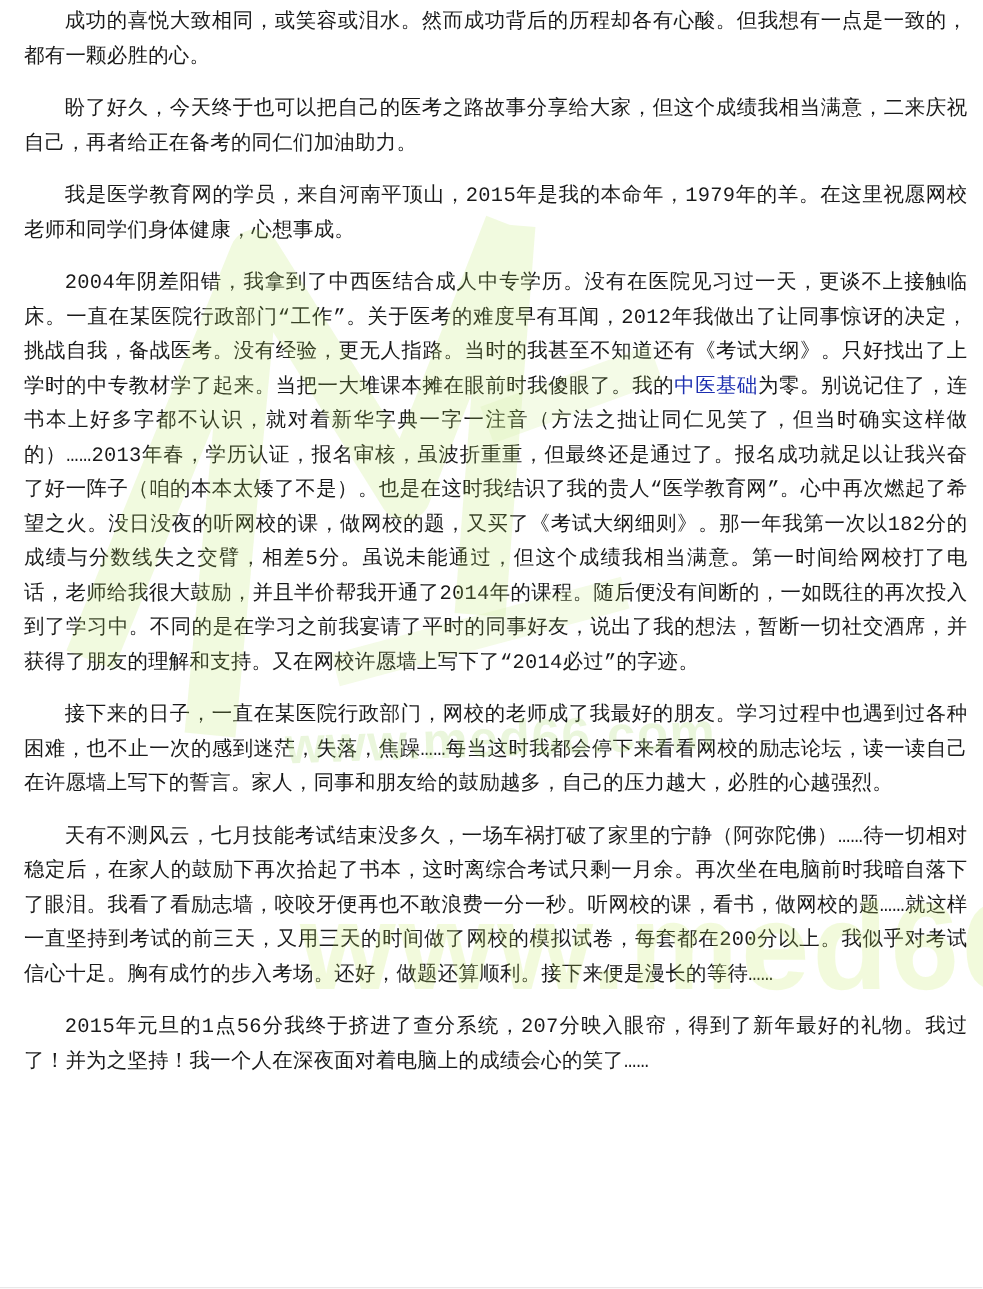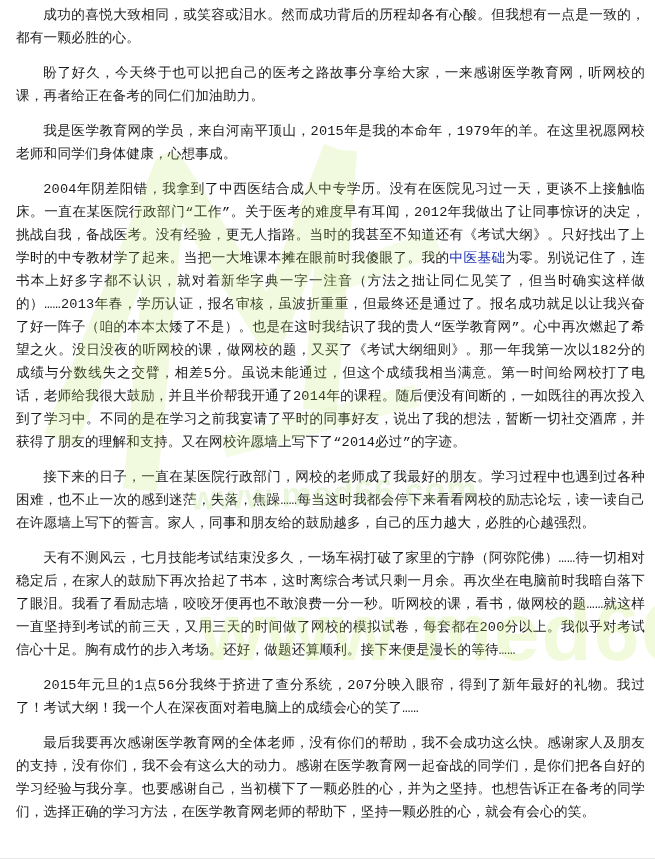--- a/index.html
+++ b/index.html
@@ -38,27 +38,26 @@
       font-family: "Liberation Sans", sans-serif; font-weight: bold;
       font-size: 82px; color: #c4ec5f; letter-spacing: 2px; opacity: 0.5;
     }
     .bottom-line { position:absolute; left:0; right:0; bottom:0; height:1px; background:#e8e8e8; }
   </style>
 </head>
 <body>
 
 <div class="article">
   <p>成功的喜悦大致相同，或笑容或泪水。然而成功背后的历程却各有心酸。但我想有一点是一致的，都有一颗必胜的心。</p>
-  <p>盼了好久，今天终于也可以把自己的医考之路故事分享给大家，一来感谢医学教育网，听网校的课，再者给正在备考的同仁们加油助力。</p>
+  <p>盼了好久，今天终于也可以把自己的医考之路故事分享给大家，但这个成绩我相当满意，二来庆祝自己，再者给正在备考的同仁们加油助力。</p>
   <p>我是医学教育网的学员，来自河南平顶山，2015年是我的本命年，1979年的羊。在这里祝愿网校老师和同学们身体健康，心想事成。</p>
   <p><span>2004年阴差阳错，我拿到了中西医结合成人中专学历。没有在医院见习过一天，更谈不上接触临床。一直在某医院行政部门“工作”。关于医考的难度早有耳闻，2012年我做出了让同事惊讶的决定，挑战自我，备战医考。没有经验，更无人指路。当时的我甚至不知道还有《考试大纲》。只好找出了上学时的中专教材学了起来。当把一大堆课本摊在眼前时我傻眼了。我的</span><a>中医基础</a><span>为零。别说记住了，连书本上好多字都不认识，就对着新华字典一字一注音（方法之拙让同仁见笑了，但当时确实这样做的）……2013年春，学历认证，报名审核，虽波折重重，但最终还是通过了。报名成功就足以让我兴奋了好一阵子（咱的本本太矮了不是）。也是在这时我结识了我的贵人“医学教育网”。心中再次燃起了希望之火。没日没夜的听网校的课，做网校的题，又买了《考试大纲细则》。那一年我第一次以182分的成绩与分数线失之交臂，相差5分。虽说未能通过，但这个成绩我相当满意。第一时间给网校打了电话，老师给我很大鼓励，并且半价帮我开通了2014年的课程。随后便没有间断的，一如既往的再次投入到了学习中。不同的是在学习之前我宴请了平时的同事好友，说出了我的想法，暂断一切社交酒席，并获得了朋友的理解和支持。又在网校许愿墙上写下了“2014必过”的字迹。</span></p>
   <p>接下来的日子，一直在某医院行政部门，网校的老师成了我最好的朋友。学习过程中也遇到过各种困难，也不止一次的感到迷茫，失落，焦躁……每当这时我都会停下来看看网校的励志论坛，读一读自己在许愿墙上写下的誓言。家人，同事和朋友给的鼓励越多，自己的压力越大，必胜的心越强烈。</p>
   <p>天有不测风云，七月技能考试结束没多久，一场车祸打破了家里的宁静（阿弥陀佛）……待一切相对稳定后，在家人的鼓励下再次拾起了书本，这时离综合考试只剩一月余。再次坐在电脑前时我暗自落下了眼泪。我看了看励志墙，咬咬牙便再也不敢浪费一分一秒。听网校的课，看书，做网校的题……就这样一直坚持到考试的前三天，又用三天的时间做了网校的模拟试卷，每套都在200分以上。我似乎对考试信心十足。胸有成竹的步入考场。还好，做题还算顺利。接下来便是漫长的等待……</p>
-  <p>2015年元旦的1点56分我终于挤进了查分系统，207分映入眼帘，得到了新年最好的礼物。我过了！考试大纲！我一个人在深夜面对着电脑上的成绩会心的笑了……</p>
-  <p>最后我要再次感谢医学教育网的全体老师，没有你们的帮助，我不会成功这么快。感谢家人及朋友的支持，没有你们，我不会有这么大的动力。感谢在医学教育网一起奋战的同学们，是你们把各自好的学习经验与我分享。也要感谢自己，当初横下了一颗必胜的心，并为之坚持。也想告诉正在备考的同学们，选择正确的学习方法，在医学教育网老师的帮助下，坚持一颗必胜的心，就会有会心的笑。</p>
+  <p>2015年元旦的1点56分我终于挤进了查分系统，207分映入眼帘，得到了新年最好的礼物。我过了！并为之坚持！我一个人在深夜面对着电脑上的成绩会心的笑了……</p>
 </div>
 
 <div class="watermark" style="left:0;top:0;width:655px;height:859px;">
   <svg class="wm-shape" viewBox="0 0 560 560">
     <g fill="none" stroke="#b5e35a" stroke-width="34" stroke-linejoin="round" opacity="0.45">
       <path d="M40 330 L150 60 L250 220 L320 40"></path>
       <path d="M150 60 L120 380"></path>
       <path d="M320 40 L300 300"></path>
     </g>
     <g fill="#b5e35a" opacity="0.35">

